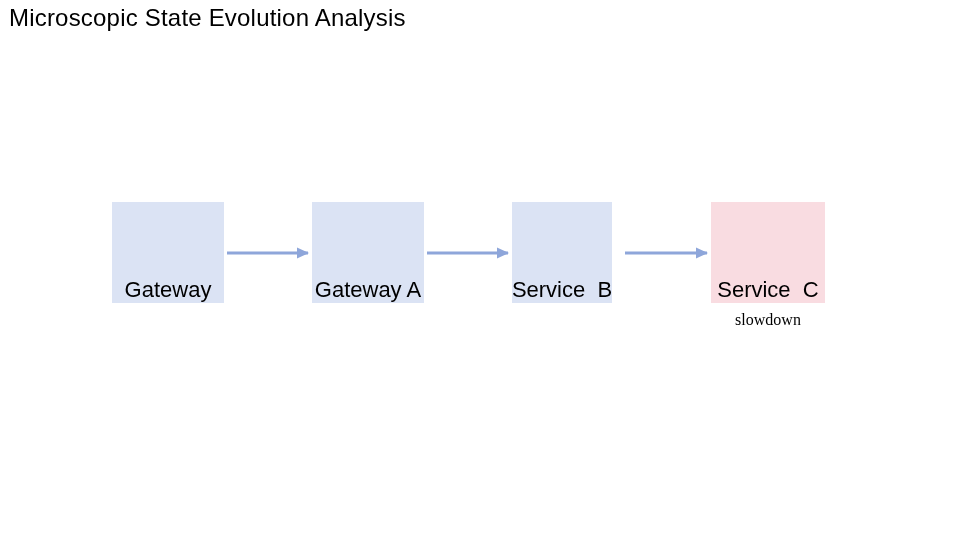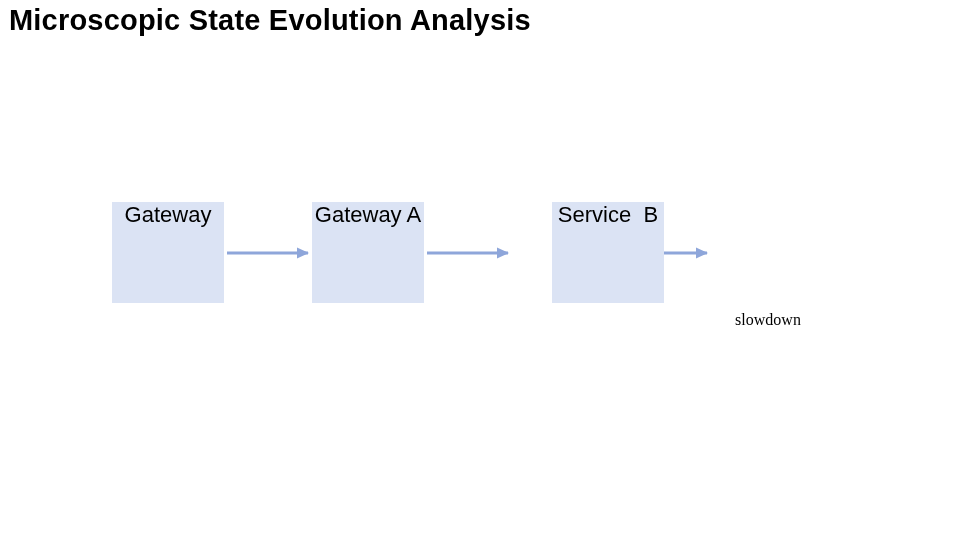--- a/index.html
+++ b/index.html
@@ -12,43 +12,43 @@
     width: 960px;
     height: 540px;
     background: #ffffff;
     overflow: hidden;
     font-family: "Liberation Sans", sans-serif;
   }
   .title {
     position: absolute;
     left: 9px;
     top: 4px;
-    font-size: 29px;
-    font-weight: bold;
+    font-size: 24px;
+    font-weight: normal;
     color: #000000;
     letter-spacing: 0.2px;
     white-space: pre;
   }
   .node {
     position: absolute;
     top: 202px;
     height: 101px;
     display: flex;
-    align-items: flex-start;
+    align-items: flex-end;
     justify-content: center;
     font-size: 22px;
     color: #000000;
     white-space: pre;
     overflow: visible;
   }
   .node-blue { background: #dbe3f4; }
   .node-pink { background: #f9dce1; }
   #node-gateway   { left: 112px; width: 112px; }
   #node-service-a { left: 312px; width: 112px; }
-  #node-service-b { left: 512px; width: 112px; margin-left: 40px; }
+  #node-service-b { left: 512px; width: 100px; }
   #node-service-c { left: 711px; width: 114px; }
   .edge-layer {
     position: absolute;
     left: 0;
     top: 0;
     width: 960px;
     height: 540px;
     pointer-events: none;
   }
   .annotation {
@@ -85,16 +85,19 @@
   </div>
 
   <div class="node node-blue" id="node-service-a">
     <span>Gateway A</span>
   </div>
 
   <div class="node node-blue" id="node-service-b">
     <span>Service  B</span>
   </div>
 
+  <div class="node node-pink" id="node-service-c">
+    <span>Service  C</span>
+  </div>
 
   <div class="annotation">slowdown</div>
 
 </div>
 
 </body></html>

